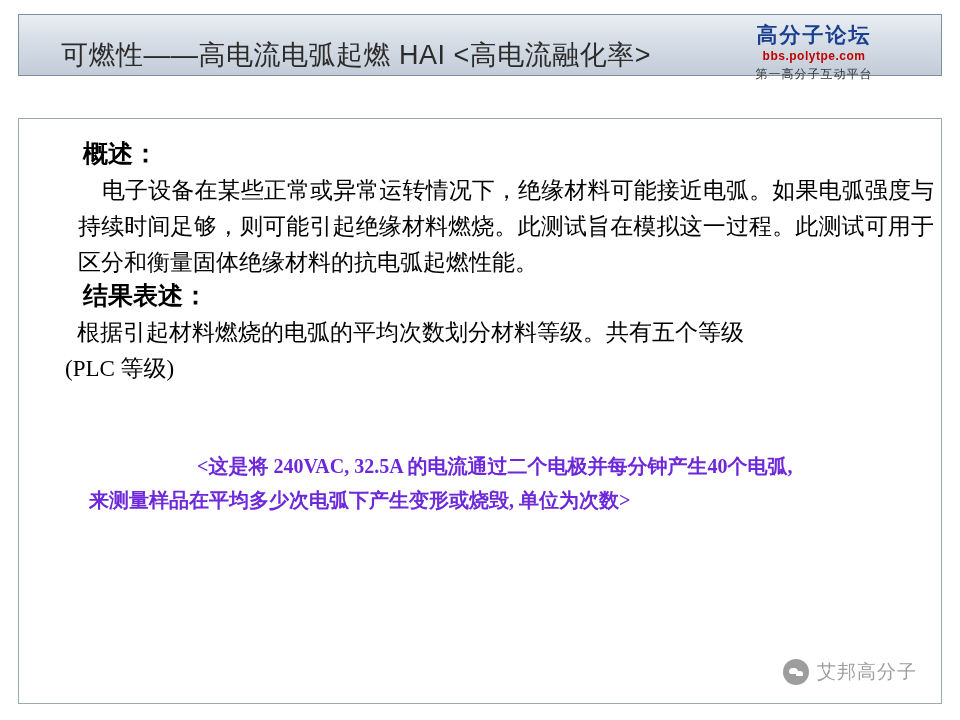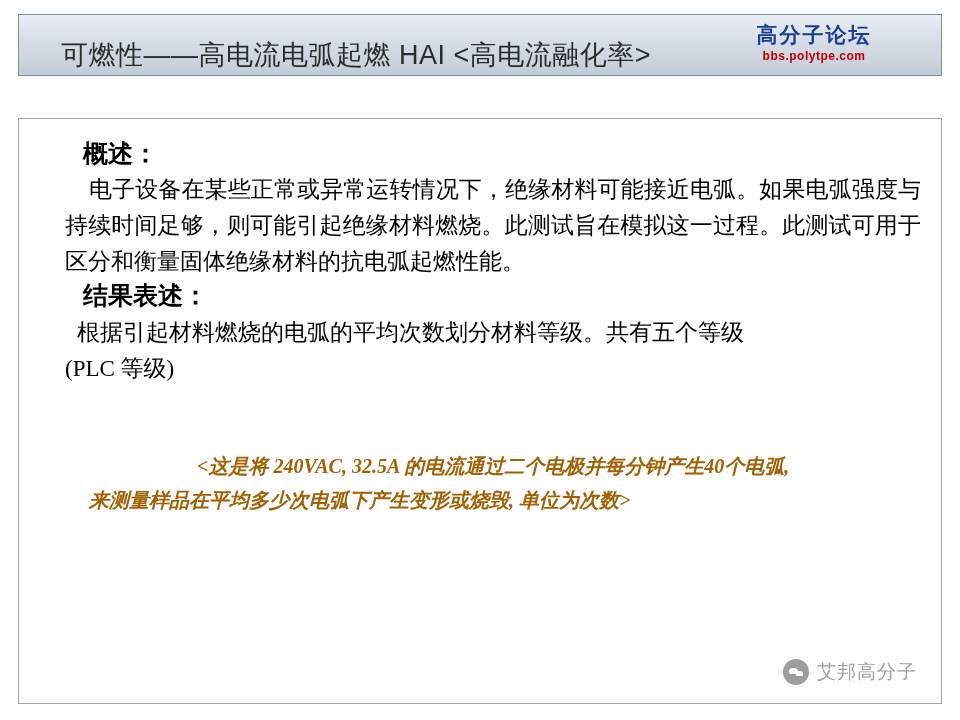--- a/index.html
+++ b/index.html
@@ -99,45 +99,43 @@
 
   .para {
     position: absolute;
     font-family: "Liberation Serif", serif;
     font-size: 23px;
     line-height: 36px;
     color: #000000;
     text-align: justify;
   }
   .para-overview {
-    left: 46px;
+    left: 59px;
     top: 54px;
     width: 856px;
     text-indent: 24px;
-    font-family: Liberation Mono, monospace;
   }
   .para-result {
     left: 46px;
     top: 196px;
     width: 856px;
   }
   .para-result .line1 { display: block; text-indent: 12px; }
   .para-result .line2 { display: block; }
 
   .red-note {
     position: absolute;
     left: 70px;
     top: 330px;
     width: 800px;
     font-family: "Liberation Serif", serif;
     font-size: 20px;
     font-weight: bold;
-    color: #a16207;
+    color: #6d28d9;
     line-height: 34px;
-    font-style: italic;
   }
   .red-note .rl1 { display: block; padding-left: 108px; }
   .red-note .rl2 { display: block; }
 
   
   .watermark {
     position: absolute;
     right: 24px;
     bottom: 18px;
     display: flex;
@@ -184,20 +182,21 @@
 <body>
 
 <div class="slide">
 
   <div class="header">
     <div class="header-title">可燃性——高电流电弧起燃 HAI &lt;高电流融化率&gt;</div>
 
     <div class="header-logo">
       <div class="logo-main">高分子论坛</div>
       <div class="logo-url">bbs.polytpe.com</div>
+      <div class="logo-sub">第一高分子互动平台</div>
     </div>
   </div>
 
   <div class="body-panel">
 
     <div class="section-heading heading-overview">概述：</div>
 
     <div class="para para-overview">电子设备在某些正常或异常运转情况下，绝缘材料可能接近电弧。如果电弧强度与持续时间足够，则可能引起绝缘材料燃烧。此测试旨在模拟这一过程。此测试可用于区分和衡量固体绝缘材料的抗电弧起燃性能。</div>
 
     <div class="section-heading heading-result">结果表述：</div>

